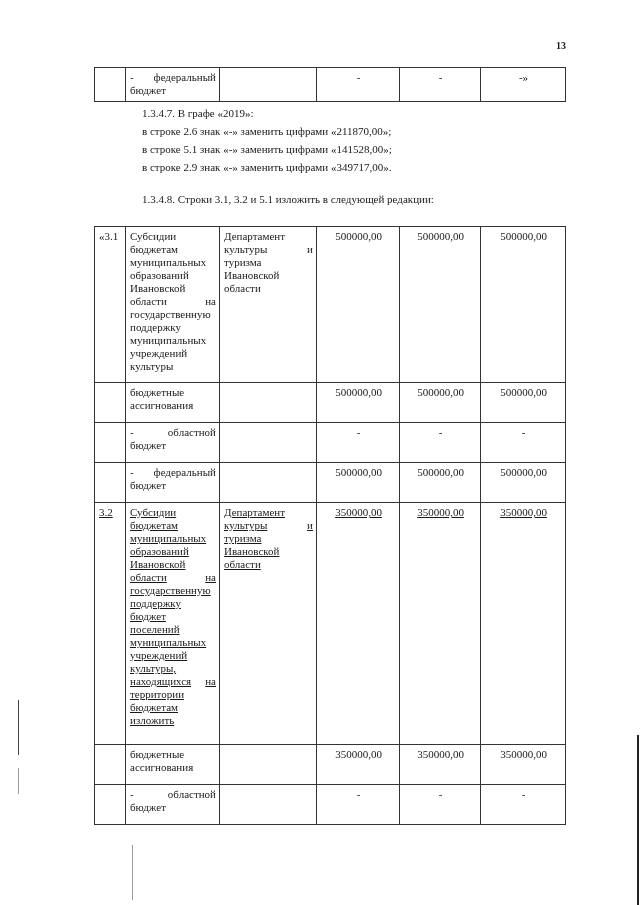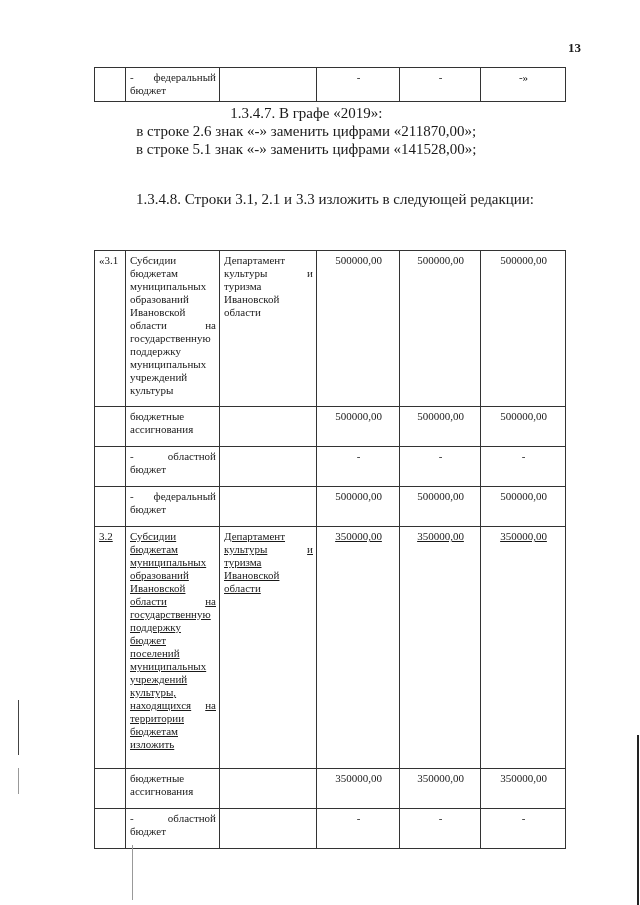--- a/index.html
+++ b/index.html
@@ -1,30 +1,30 @@
 <!DOCTYPE html>
 <html><head>
   <meta charset="utf-8">
   <style>
     html, body { margin: 0; padding: 0; }
     body {
       width: 640px; height: 905px; background: #ffffff; position: relative; overflow: hidden;
       font-family: "Liberation Serif", "DejaVu Serif", serif; color: #1a1a1a;
     }
-    .page-num { position: absolute; left: 568px; top: 40px; font-size: 13px; font-weight: bold; }
+    .page-num { position: absolute; left: 556px; top: 40px; font-size: 10px; font-weight: bold; }
     table.doc { position: absolute; border-collapse: collapse; table-layout: fixed; }
     table.doc td {
       border: 1px solid #333; vertical-align: top; font-size: 11px; line-height: 13px;
       padding: 3px 3px 4px 4px; overflow: hidden;
     }
     table.doc td.num { text-align: center; }
     .justline { display: flex; justify-content: space-between; }
     .top-table { left: 94px; top: 67px; }
-    .main-table { left: 94px; top: 226px; margin-top: 24px; }
-    .para { position: absolute; left: 136px; font-size: 15px; line-height: 18px; text-align: center; }
+    .main-table { left: 94px; top: 226px; }
+    .para { position: absolute; left: 142px; font-size: 11px; line-height: 18px; }
     .edge { position: absolute; background: #444; width: 1px; }
   </style>
 </head>
 <body>
 
 <div class="page-num">13</div>
 
 <table class="doc top-table">
   <colgroup>
     <col style="width:31px">
@@ -49,22 +49,23 @@
     <td class="num">-</td>
     <td class="num">-»</td>
   </tr>
 </tbody>
   </table>
 
 <div class="para" style="top:104px">
   <div>1.3.4.7. В графе «2019»:</div>
   <div>в строке 2.6 знак «-» заменить цифрами «211870,00»;</div>
   <div>в строке 5.1 знак «-» заменить цифрами «141528,00»;</div>
+  <div>в строке 2.9 знак «-» заменить цифрами «349717,00».</div>
 </div>
-<div class="para" style="top:190px">1.3.4.8. Строки 3.1, 2.1 и 3.3 изложить в следующей редакции:</div>
+<div class="para" style="top:190px">1.3.4.8. Строки 3.1, 3.2 и 5.1 изложить в следующей редакции:</div>
 
 <table class="doc main-table" id="main-table">
   <colgroup>
     <col style="width:31px">
       <col style="width:94px">
       <col style="width:97px">
       <col style="width:83px">
       <col style="width:81px">
       <col style="width:85px">
   </colgroup>

